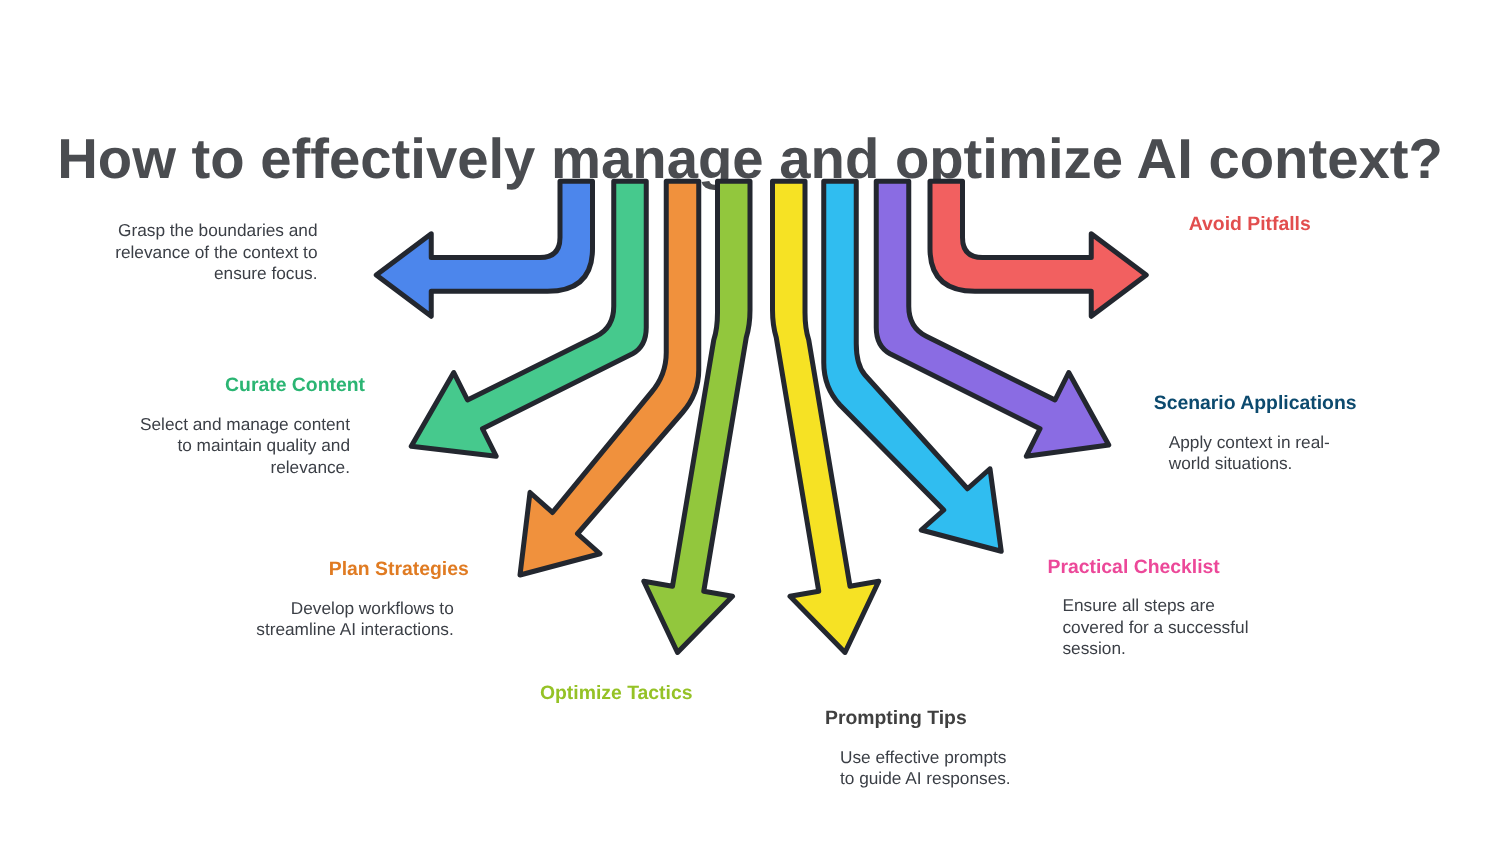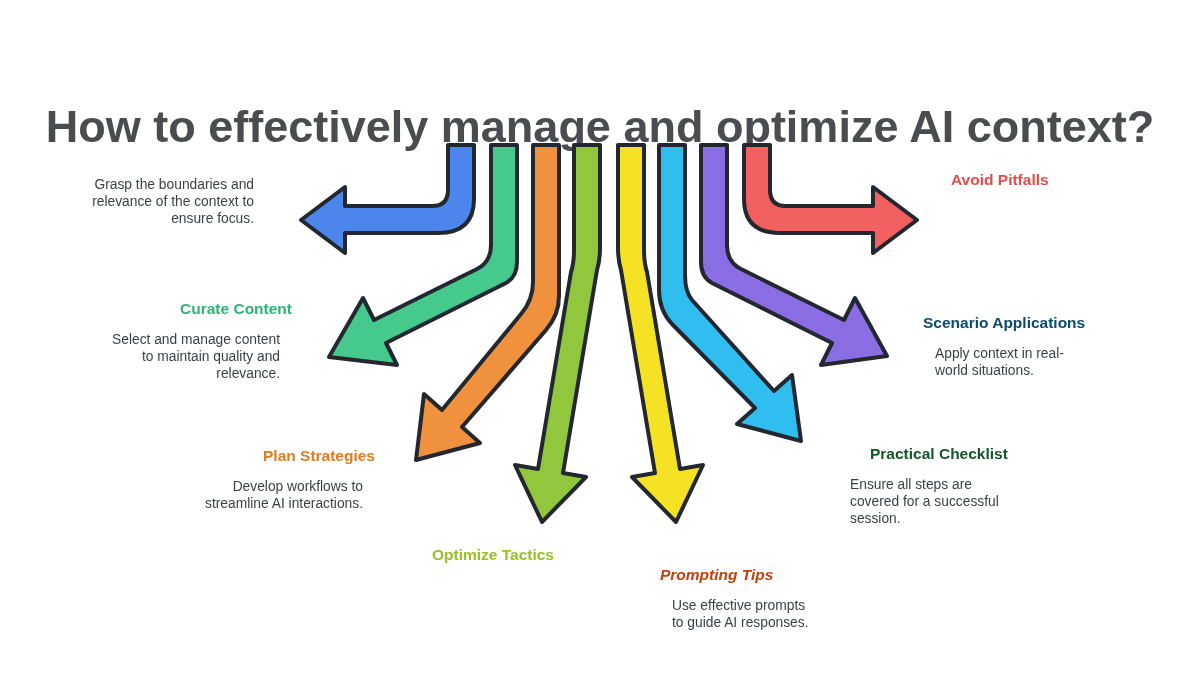--- a/index.html
+++ b/index.html
@@ -63,26 +63,26 @@
 <div class="item align-right" id="blk-plan">
   <h2 style="color: rgb(224, 123, 34);">Plan Strategies</h2>
   <p>Develop workflows to streamline AI interactions.</p>
 </div>
 
 <div class="item align-right" id="blk-optimize">
   <h2 style="color: rgb(149, 194, 38);">Optimize Tactics</h2>
 </div>
 
 <div class="item align-left" id="blk-prompting">
-  <h2 style="color: #c2410c; font-style: italic;">Prompting Tips</h2>
+  <h2 style="color: #404040;">Prompting Tips</h2>
   <p>Use effective prompts to guide AI responses.</p>
 </div>
 
 <div class="item align-left" id="blk-checklist">
-  <h2 style="color: #14532d; margin-left: 32px;">Practical Checklist</h2>
+  <h2 style="color: #ec4899;">Practical Checklist</h2>
   <p>Ensure all steps are covered for a successful session.</p>
 </div>
 
 <div class="item align-left" id="blk-scenario">
   <h2 style="color: #0c4a6e;">Scenario Applications</h2>
   <p>Apply context in real-world situations.</p>
 </div>
 
 <div class="item align-left" id="blk-pitfalls">
   <h2 style="color: rgb(226, 78, 78);">Avoid Pitfalls</h2>

